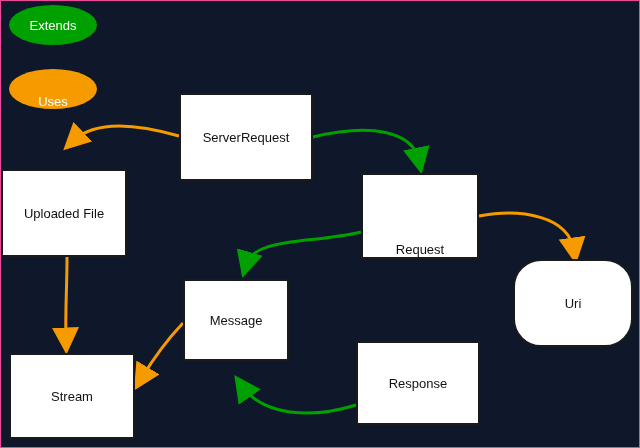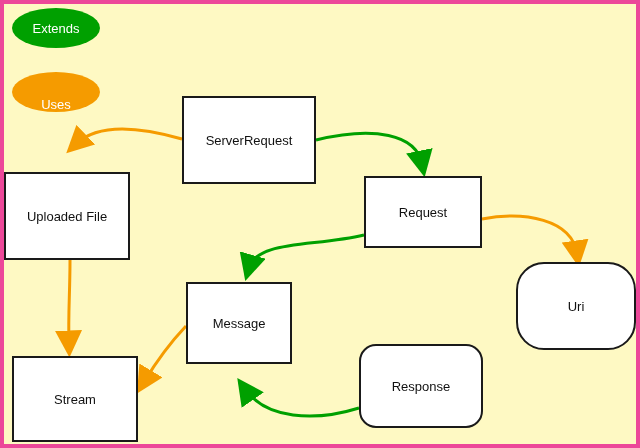--- a/index.html
+++ b/index.html
@@ -4,22 +4,22 @@
 <style>
   html, body {
     margin: 0;
     padding: 0;
     background: #ffffff;
   }
   #canvas {
     position: relative;
     width: 640px;
     height: 448px;
-    background: #fef9c3;
-    border: 4px solid #ec4899;
+    background: #0f172a;
+    border: 1px solid #ec4899;
     box-sizing: border-box;
     overflow: hidden;
     font-family: "Liberation Sans", sans-serif;
   }
   svg.layer {
     position: absolute;
     left: 0;
     top: 0;
     width: 640px;
     height: 448px;
@@ -99,34 +99,34 @@
   </div>
 
   <div class="node" style="left:178px; top:92px; width:134px; height:88px;">
     <span>ServerRequest</span>
   </div>
 
   <div class="node" style="left:0; top:168px; width:126px; height:88px;">
     <span>Uploaded File</span>
   </div>
 
-  <div class="node" style="left:360px; top:172px; width:118px; height:72px;">
+  <div class="node" style="left:360px; top:172px; width:118px; height:86px;align-items:flex-end;">
     <span>Request</span>
   </div>
 
   <div class="node" style="left:512px; top:258px; width:120px; height:88px;border-radius:28px;">
     <span>Uri</span>
   </div>
 
   <div class="node" style="left:182px; top:278px; width:106px; height:82px;">
     <span>Message</span>
   </div>
 
   <div class="node" style="left:8px; top:352px; width:126px; height:86px;">
     <span>Stream</span>
   </div>
 
-  <div class="node" style="left:355px; top:340px; width:124px; height:84px;border-radius:17px;">
+  <div class="node" style="left:355px; top:340px; width:124px; height:84px;">
     <span>Response</span>
   </div>
 
 
 </div>
 
 </body></html>

